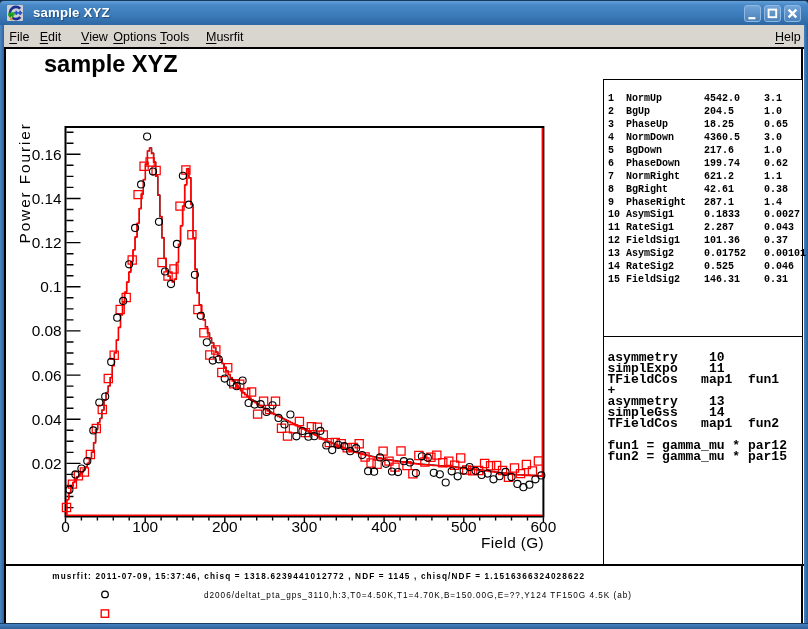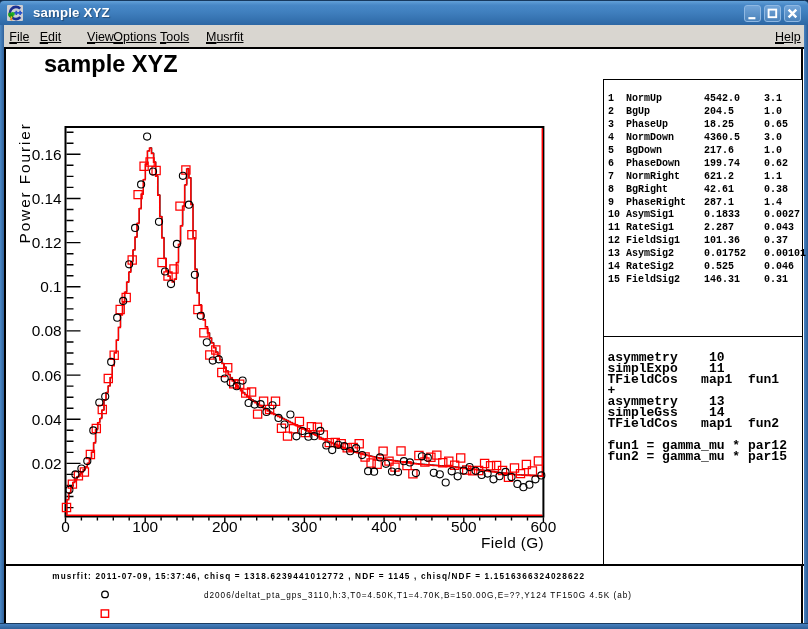--- a/index.html
+++ b/index.html
@@ -9,21 +9,21 @@
 #tbar { left:0; top:0; width:808px; height:24.5px;
   background:linear-gradient(#62a0d8 0%,#4787c6 18%,#4080bf 45%,#3673b1 75%,#2d67a4 100%);
   border-top:1px solid #17395e; border-radius:4px 4px 0 0; }
 #ttxt { left:33px; top:4.6px; color:#fff; font-size:13.2px; font-weight:bold;
   text-shadow:1px 1px 1px rgba(0,0,0,0.35); letter-spacing:0.2px; }
 .wbtn { top:5px; width:16.8px; height:17px; border-radius:3px;
   background:linear-gradient(#72a5d9,#4a82ba); border:1px solid #8fb8e2; }
 
 #mbar { left:0; top:24.5px; width:808px; height:24.4px; background:#d9d6d0;
   border-bottom:2.2px solid #000; }
-.mi { position:absolute; top:29.5px; font-size:12.5px; color:#000;text-decoration:underline; }
+.mi { position:absolute; top:29.5px; font-size:12.5px; color:#000; }
 .mi u { text-decoration-thickness:1px; text-underline-offset:2px; }
 
 #bl { left:0; top:24.5px; width:4px; height:604.5px; background:linear-gradient(90deg,#4b88c5,#30619a); }
 #br { left:804px; top:24.5px; width:4px; height:604.5px; background:linear-gradient(90deg,#4681c0,#2c5c94); }
 #bb { left:0; top:622.9px; width:808px; height:6.1px; background:linear-gradient(#4681c0,#2e5f97); border-top:1.1px solid #1c3c60; }
 
 #content { left:4.2px; top:48.9px; width:799px; height:574.1px; background:#fff;
   border-left:2px solid #000; border-right:2px solid #000; }
 #ptitle { left:44px; top:53.1px; font-size:23.6px; font-weight:bold; letter-spacing:0; line-height:1; }
 .bx { position:absolute; border:1.4px solid #000; background:#fff; }
@@ -58,21 +58,21 @@
         <rect x="3.6" y="3.6" width="7.6" height="7.6" fill="none" stroke="#fff" stroke-width="1.9"></rect>
       </svg></div>
   <div class="wbtn abs" style="left:783.8px">
     <svg width="15" height="15" viewBox="0 0 15 15">
         <path d="M3.6 3.6 L11.3 11.3 M11.3 3.6 L3.6 11.3" stroke="#fff" stroke-width="2.4"></path>
       </svg></div>
 
   <div id="mbar" class="abs"></div>
   <span class="mi" style="left:9.3px"><u>F</u>ile</span>
   <span class="mi" style="left:39.7px"><u>E</u>dit</span>
-  <span class="mi" style="left:87px"><u>V</u>iew</span>
+  <span class="mi" style="left:81px"><u>V</u>iew</span>
   <span class="mi" style="left:113.3px"><u>O</u>ptions</span>
   <span class="mi" style="left:160px"><u>T</u>ools</span>
   <span class="mi" style="left:206px"><u>M</u>usrfit</span>
   <span class="mi" style="left:775px"><u>H</u>elp</span>
 
   <div id="content" class="abs"></div>
   <div id="bl" class="abs"></div>
     <div id="br" class="abs"></div>
     <div id="bb" class="abs"></div>
 

